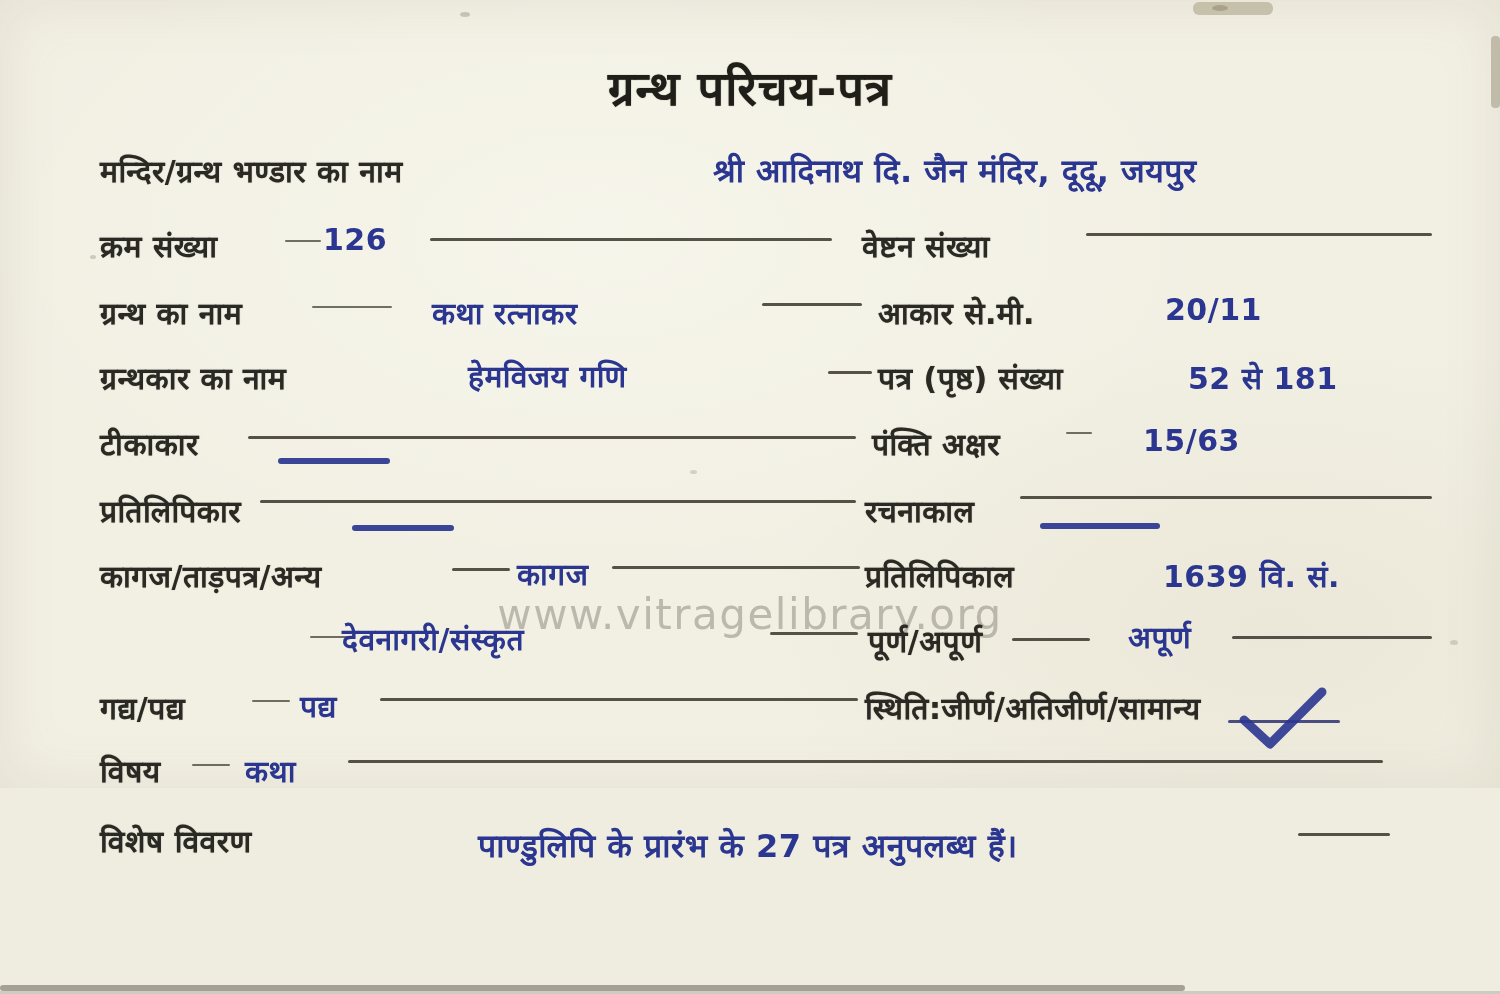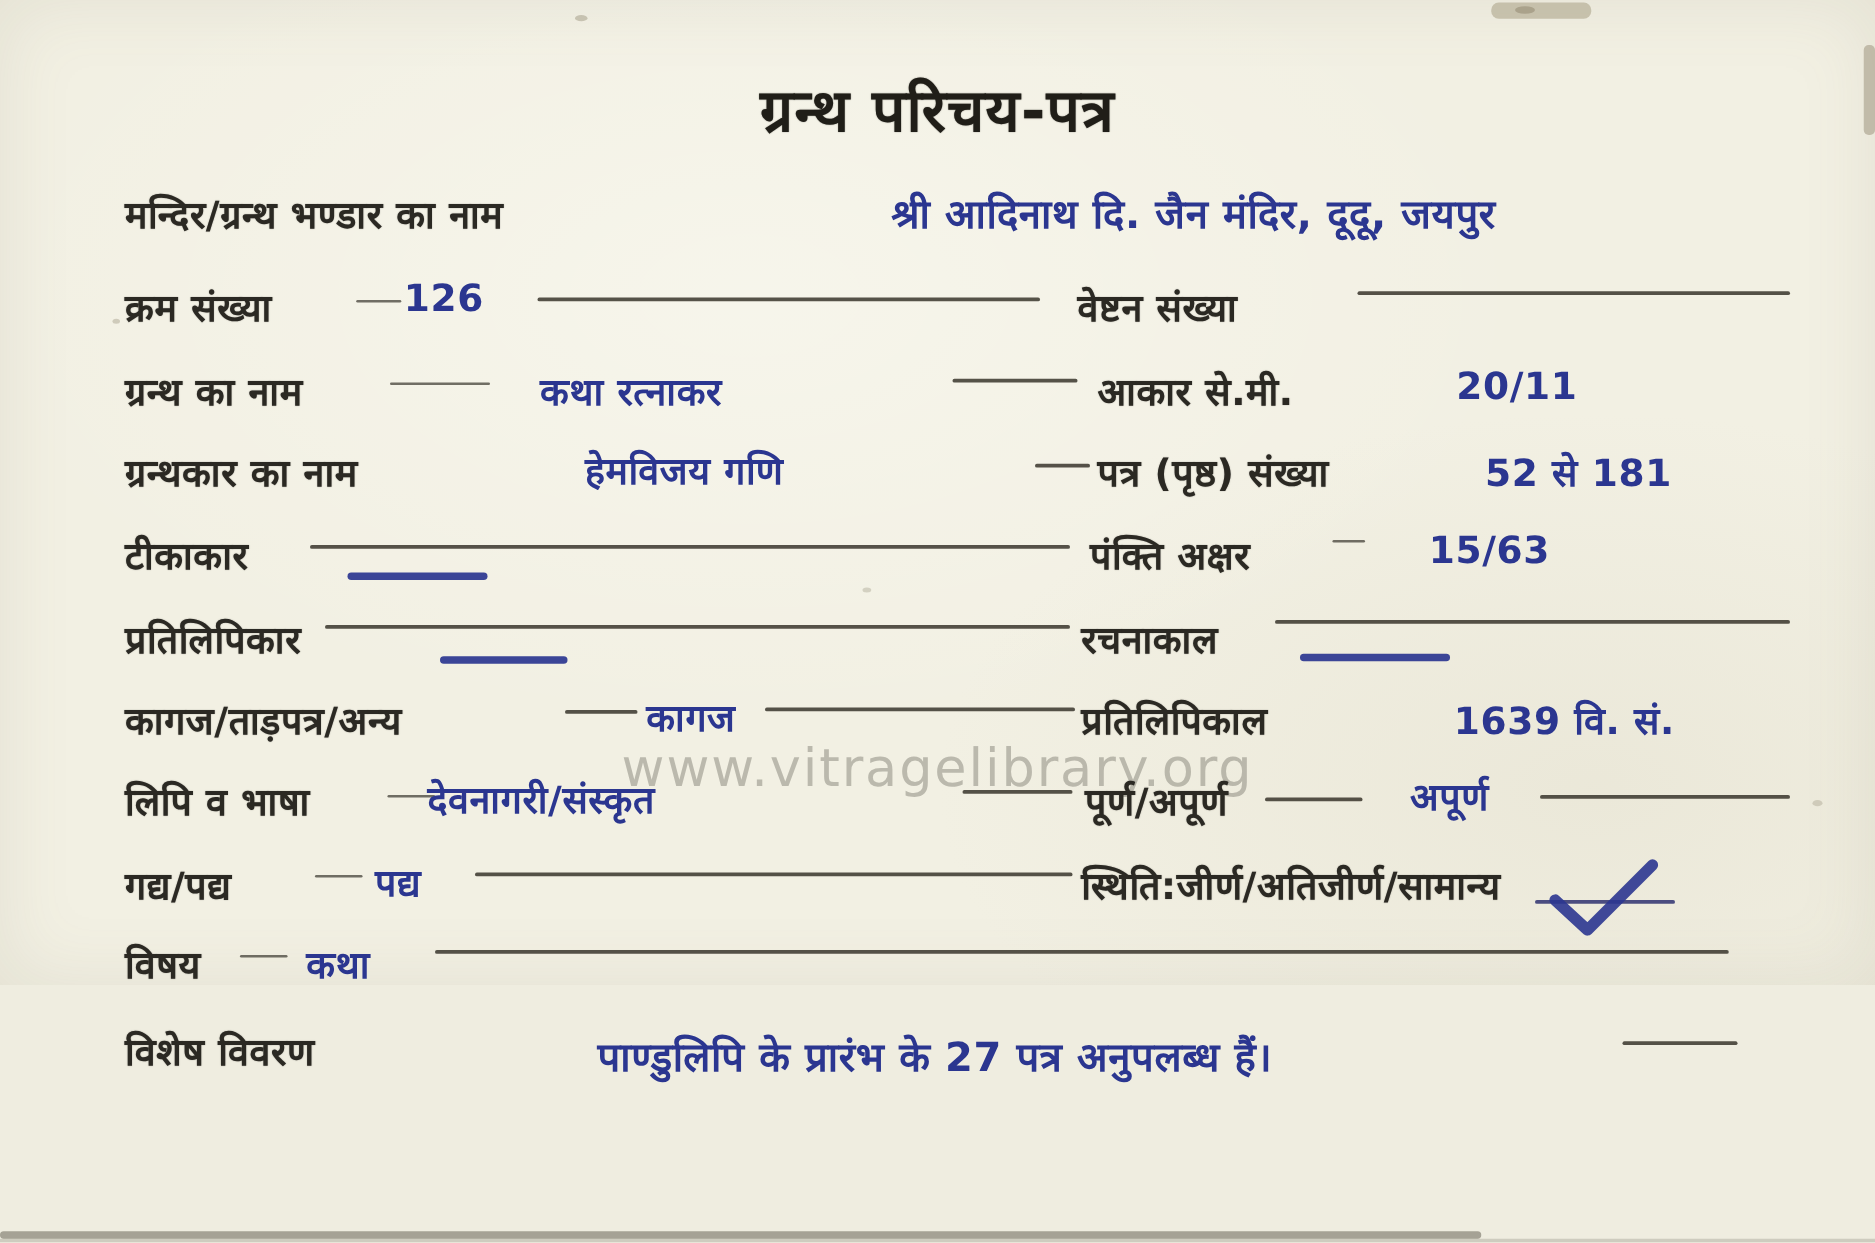--- a/index.html
+++ b/index.html
@@ -104,21 +104,20 @@
   <div class="rule" style="left:1020px;top:496px;width:412px"></div>
   <div class="bluedash" style="left:1040px;top:523px;width:120px"></div>
 
   <span class="lbl" style="left:100px;top:555px">कागज/ताड़पत्र/अन्य</span>
   <div class="rule" style="left:452px;top:568px;width:58px"></div>
   <span class="val" style="left:517px;top:553px">कागज</span>
   <div class="rule" style="left:612px;top:566px;width:248px"></div>
   <span class="lbl" style="left:865px;top:555px">प्रतिलिपिकाल</span>
   <span class="val" style="left:1163px;top:555px">1639 वि. सं.</span>
 
-  <span class="lbl" style="left:100px;top:620px">लिपि व भाषा</span>
   <div class="rule thin" style="left:310px;top:636px;width:38px"></div>
   <span class="val" style="left:342px;top:618px">देवनागरी/संस्कृत</span>
   <div class="rule" style="left:770px;top:632px;width:88px"></div>
   <span class="lbl" style="left:868px;top:620px">पूर्ण/अपूर्ण</span>
   <div class="rule" style="left:1012px;top:638px;width:78px"></div>
   <span class="val" style="left:1128px;top:616px">अपूर्ण</span>
   <div class="rule" style="left:1232px;top:636px;width:200px"></div>
 
   <span class="lbl" style="left:100px;top:687px">गद्य/पद्य</span>
   <div class="rule thin" style="left:252px;top:700px;width:38px"></div>

